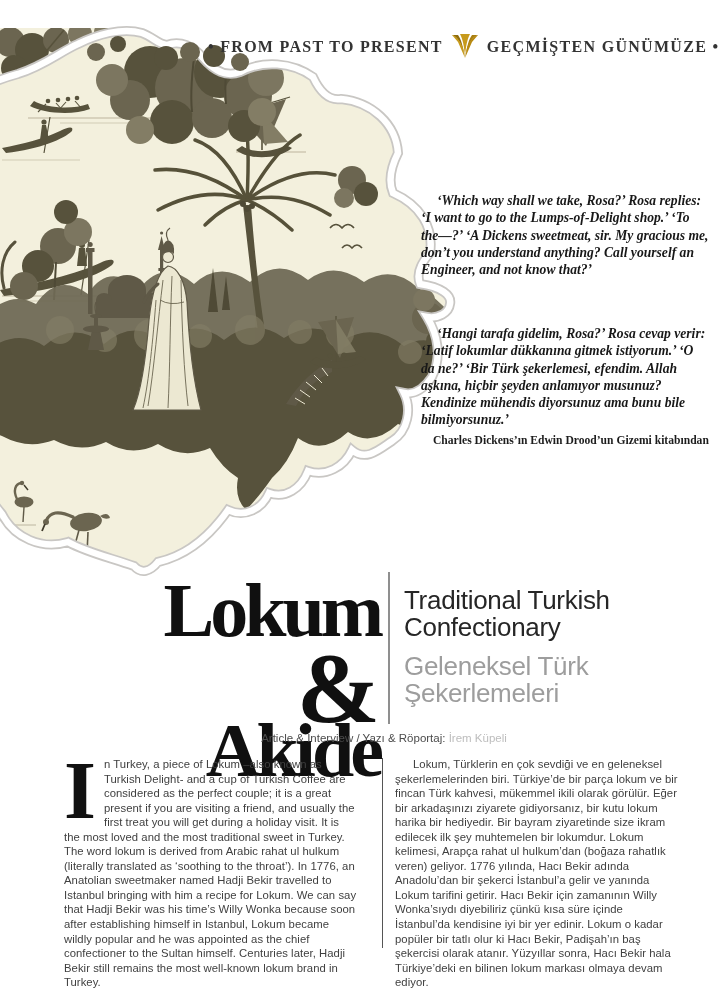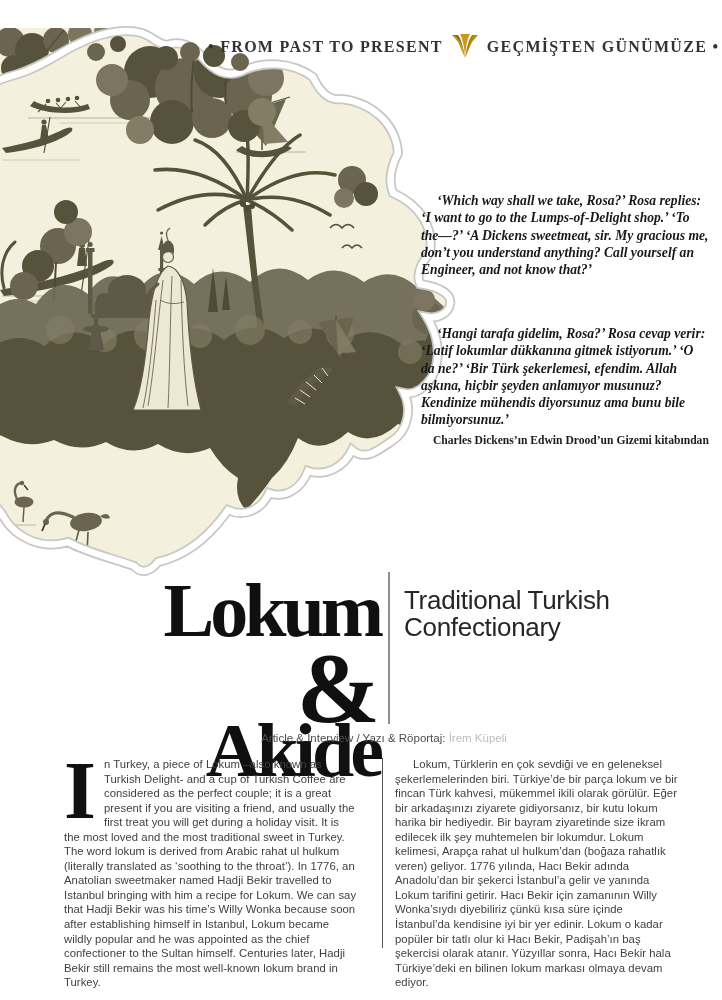--- a/index.html
+++ b/index.html
@@ -358,20 +358,21 @@
 
   <div class="abs title-black">
     <div><span class="t-word">Lokum</span><span class="t-amp">&amp;</span></div>
     <div class="t-line2">Akide</div>
   </div>
 
   <div class="abs vdiv" style="left:388px;top:572px;height:152px;"></div>
 
   <div class="abs title-right">
     <div class="tr-en">Traditional Turkish Confectionary</div>
+    <div class="tr-tr">Geleneksel Türk Şekerlemeleri</div>
   </div>
 
   <div class="abs byline">
     <span>Article &amp; Interview / Yazı &amp; Röportaj:</span>
     <span class="author">İrem Küpeli</span>
   </div>
 
   <div class="abs col col-en">
     <p><span class="dropcap">I</span><span>n Turkey, a piece of Lokum –also known as Turkish Delight- and a cup of Turkish Coffee are considered as the perfect couple; it is a great present if you are visiting a friend, and usually the first treat you will get during a holiday visit. It is the most loved and the most traditional sweet in Turkey. The word lokum is derived from Arabic rahat ul hulkum (literally translated as ‘soothing to the throat’). In 1776, an Anatolian sweetmaker named Hadji Bekir travelled to Istanbul bringing with him a recipe for Lokum. We can say that Hadji Bekir was his time’s Willy Wonka because soon after establishing himself in Istanbul, Lokum became wildly popular and he was appointed as the chief confectioner to the Sultan himself. Centuries later, Hadji Bekir still remains the most well-known lokum brand in Turkey.</span></p>
   </div>

